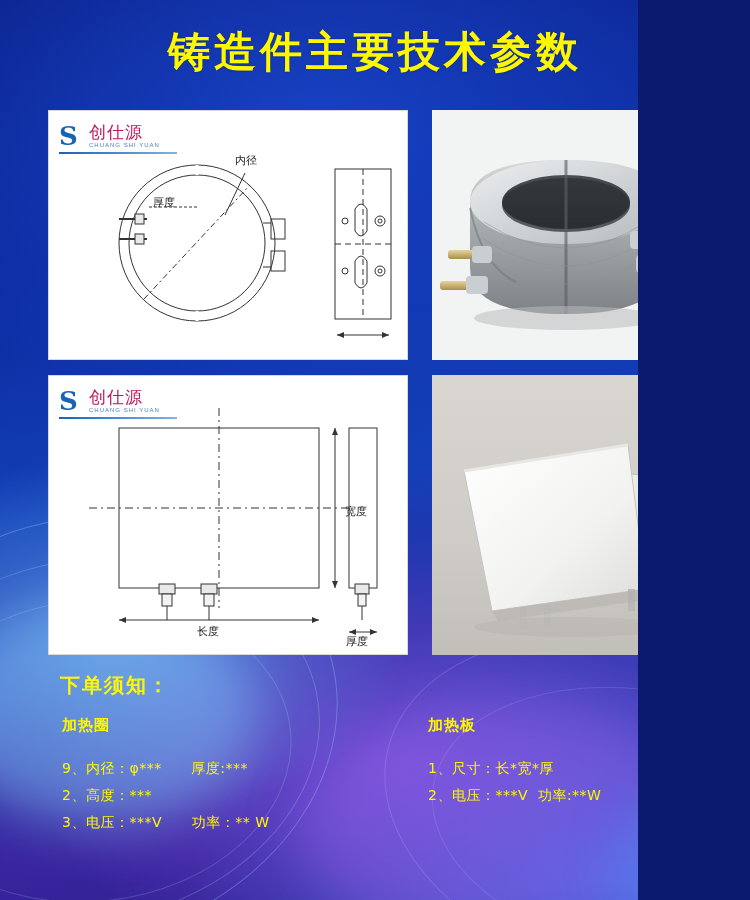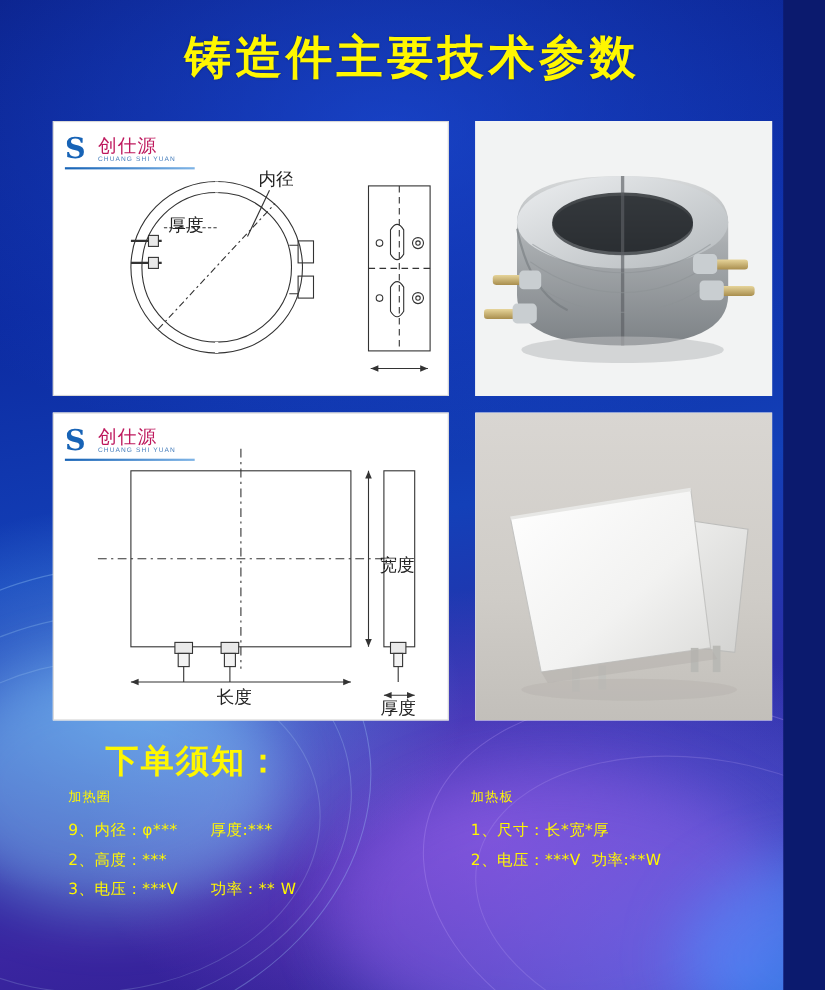--- a/index.html
+++ b/index.html
@@ -8,21 +8,21 @@
   }
   body {
     width: 750px;
     height: 900px;
     font-family: "Liberation Sans", sans-serif;
     background: #0b1a6e;
     overflow: hidden;
   }
   .page {
     position: relative;
-    width: 712px;
+    width: 638px;
     height: 900px;
     overflow: hidden;
     background:
       radial-gradient(ellipse 420px 260px at 18% 640px, rgba(120,200,255,0.55), rgba(120,200,255,0) 70%),
       radial-gradient(ellipse 520px 320px at 62% 760px, rgba(150,90,230,0.55), rgba(150,90,230,0) 70%),
       radial-gradient(ellipse 600px 400px at 95% 880px, rgba(60,140,255,0.65), rgba(60,140,255,0) 70%),
       radial-gradient(ellipse 700px 420px at 50% 120px, rgba(30,80,220,0.65), rgba(10,25,110,0) 72%),
       linear-gradient(170deg, #0a1f86 0%, #0c2aa0 28%, #1340b8 52%, #2a2fa8 70%, #3a25a0 85%, #2b1f8e 100%);
   }
   
@@ -111,48 +111,47 @@
   .logo .bar {
     position: absolute;
     left: 0; top: 31px;
     width: 118px; height: 2px;
     background: linear-gradient(90deg, #1763b6, #7fb4e6);
   }
 
   .dwg-label {
     position: absolute;
     color: #222;
-    font-size: 16px;
+    font-size: 11px;
     font-family: Liberation Sans, sans-serif;
     white-space: nowrap;
   }
 
   
   .notes-title {
     position: absolute;
     left: 60px;
     top: 672px;
     color: #fff700;
-    font-size: 30px;
+    font-size: 20px;
     font-weight: bold;
     letter-spacing: 2px;
     font-family: Liberation Sans, sans-serif;
-    margin-left: 36px;
   }
   .col {
     position: absolute;
     color: #fff700;
     font-family: "DejaVu Sans", "Liberation Sans", sans-serif;
   }
   #notes-col-ring  { left: 62px;  top: 716px; width: 340px; }
   #notes-col-plate { left: 428px; top: 716px; width: 320px; }
   .col .head {
-    font-size: 12px;
-    font-weight: normal;
-    margin-bottom: 9px;
+    font-size: 15px;
+    font-weight: bold;
+    margin-bottom: 20px;
     letter-spacing: 1px;
   }
   .col .line {
     font-size: 14px;
     line-height: 27px;
     letter-spacing: 0.5px;
     white-space: pre;
   }
 </style>
 </head>

